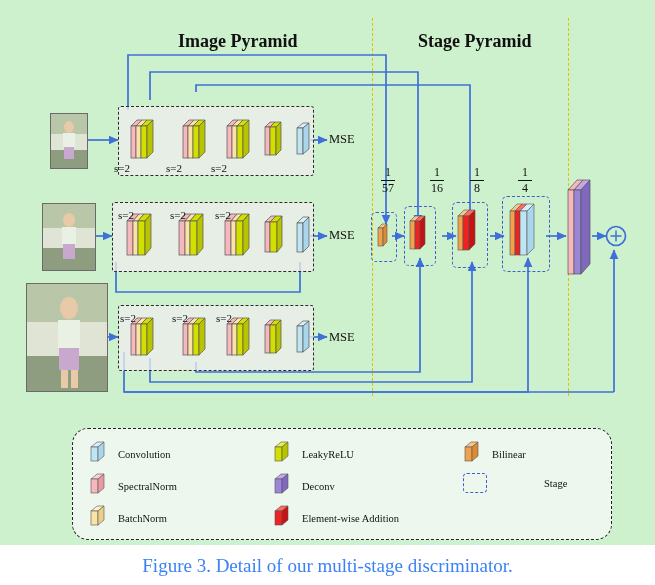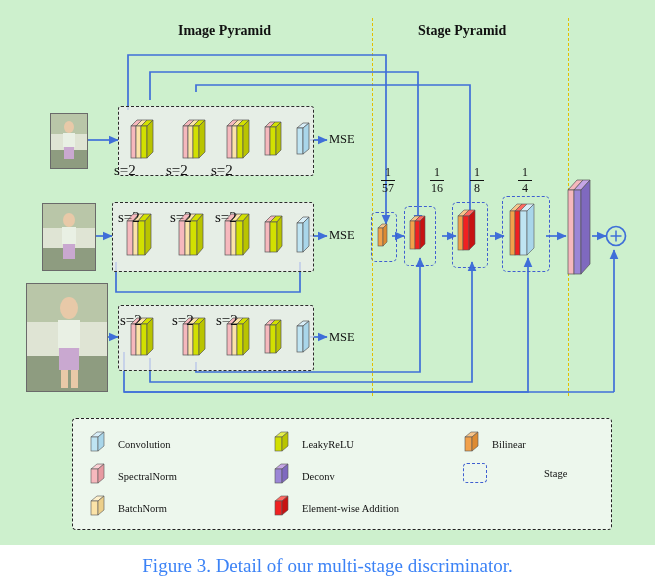--- a/index.html
+++ b/index.html
@@ -10,29 +10,29 @@
     overflow:hidden;
   }
   #root{position:relative;width:655px;height:585px;}
   #canvas{
     position:absolute;left:0;top:0;width:655px;height:545px;
     background:#cdf0cd;
   }
   .lbl{position:absolute;white-space:nowrap;}
   .hdr{
     font-family:"Liberation Serif", serif;
-    font-weight:bold;font-size:14px;color:#111;
+    font-weight:bold;font-size:18px;color:#111;margin-top:8px;
   }
   .mse{
     font-family:"Liberation Serif", serif;
     font-size:12.5px;color:#111;
   }
   .sval{
     font-family:"Liberation Serif", serif;
-    font-size:15px;color:#111;
+    font-size:11px;color:#111;
   }
   .frac{
     font-family:"Liberation Serif", serif;
     font-size:12px;color:#111;text-align:center;line-height:1.05;
   }
   .frac .num{display:block;}
   .frac .bar{display:block;border-top:1.2px solid #111;width:14px;margin:1px auto;}
   .frac .den{display:block;}
   .caption{
     position:absolute;left:0;top:546px;width:655px;height:39px;
@@ -47,22 +47,22 @@
   
   .dashbox{
     position:absolute;border:1.3px dashed #2a2a2a;border-radius:3px;
     background:rgba(238,238,238,0.75);
   }
   .stagebox{
     position:absolute;border:1.4px dashed #3f5fd0;border-radius:5px;
     background:transparent;
   }
   .legend{
-    position:absolute;left:72px;top:418px;width:538px;height:110px;
-    border:1.6px dashed #222;border-radius:4px;background:#edf7ed;
+    position:absolute;left:72px;top:428px;width:538px;height:110px;
+    border:1.6px dashed #222;border-radius:16px;background:#edf7ed;
   }
   .legend-item{position:absolute;display:flex;align-items:center;}
   .legend-item .ltxt{
     font-family:"Liberation Serif", serif;
     font-size:10.5px;color:#111;margin-left:9px;white-space:nowrap;
   }
   .vline{position:absolute;border-left:1.6px dashed #e3c000;}
   .imgthumb{position:absolute;border:1px solid #6a6a6a;overflow:hidden;}
   .imgthumb svg{display:block;}
 </style>

